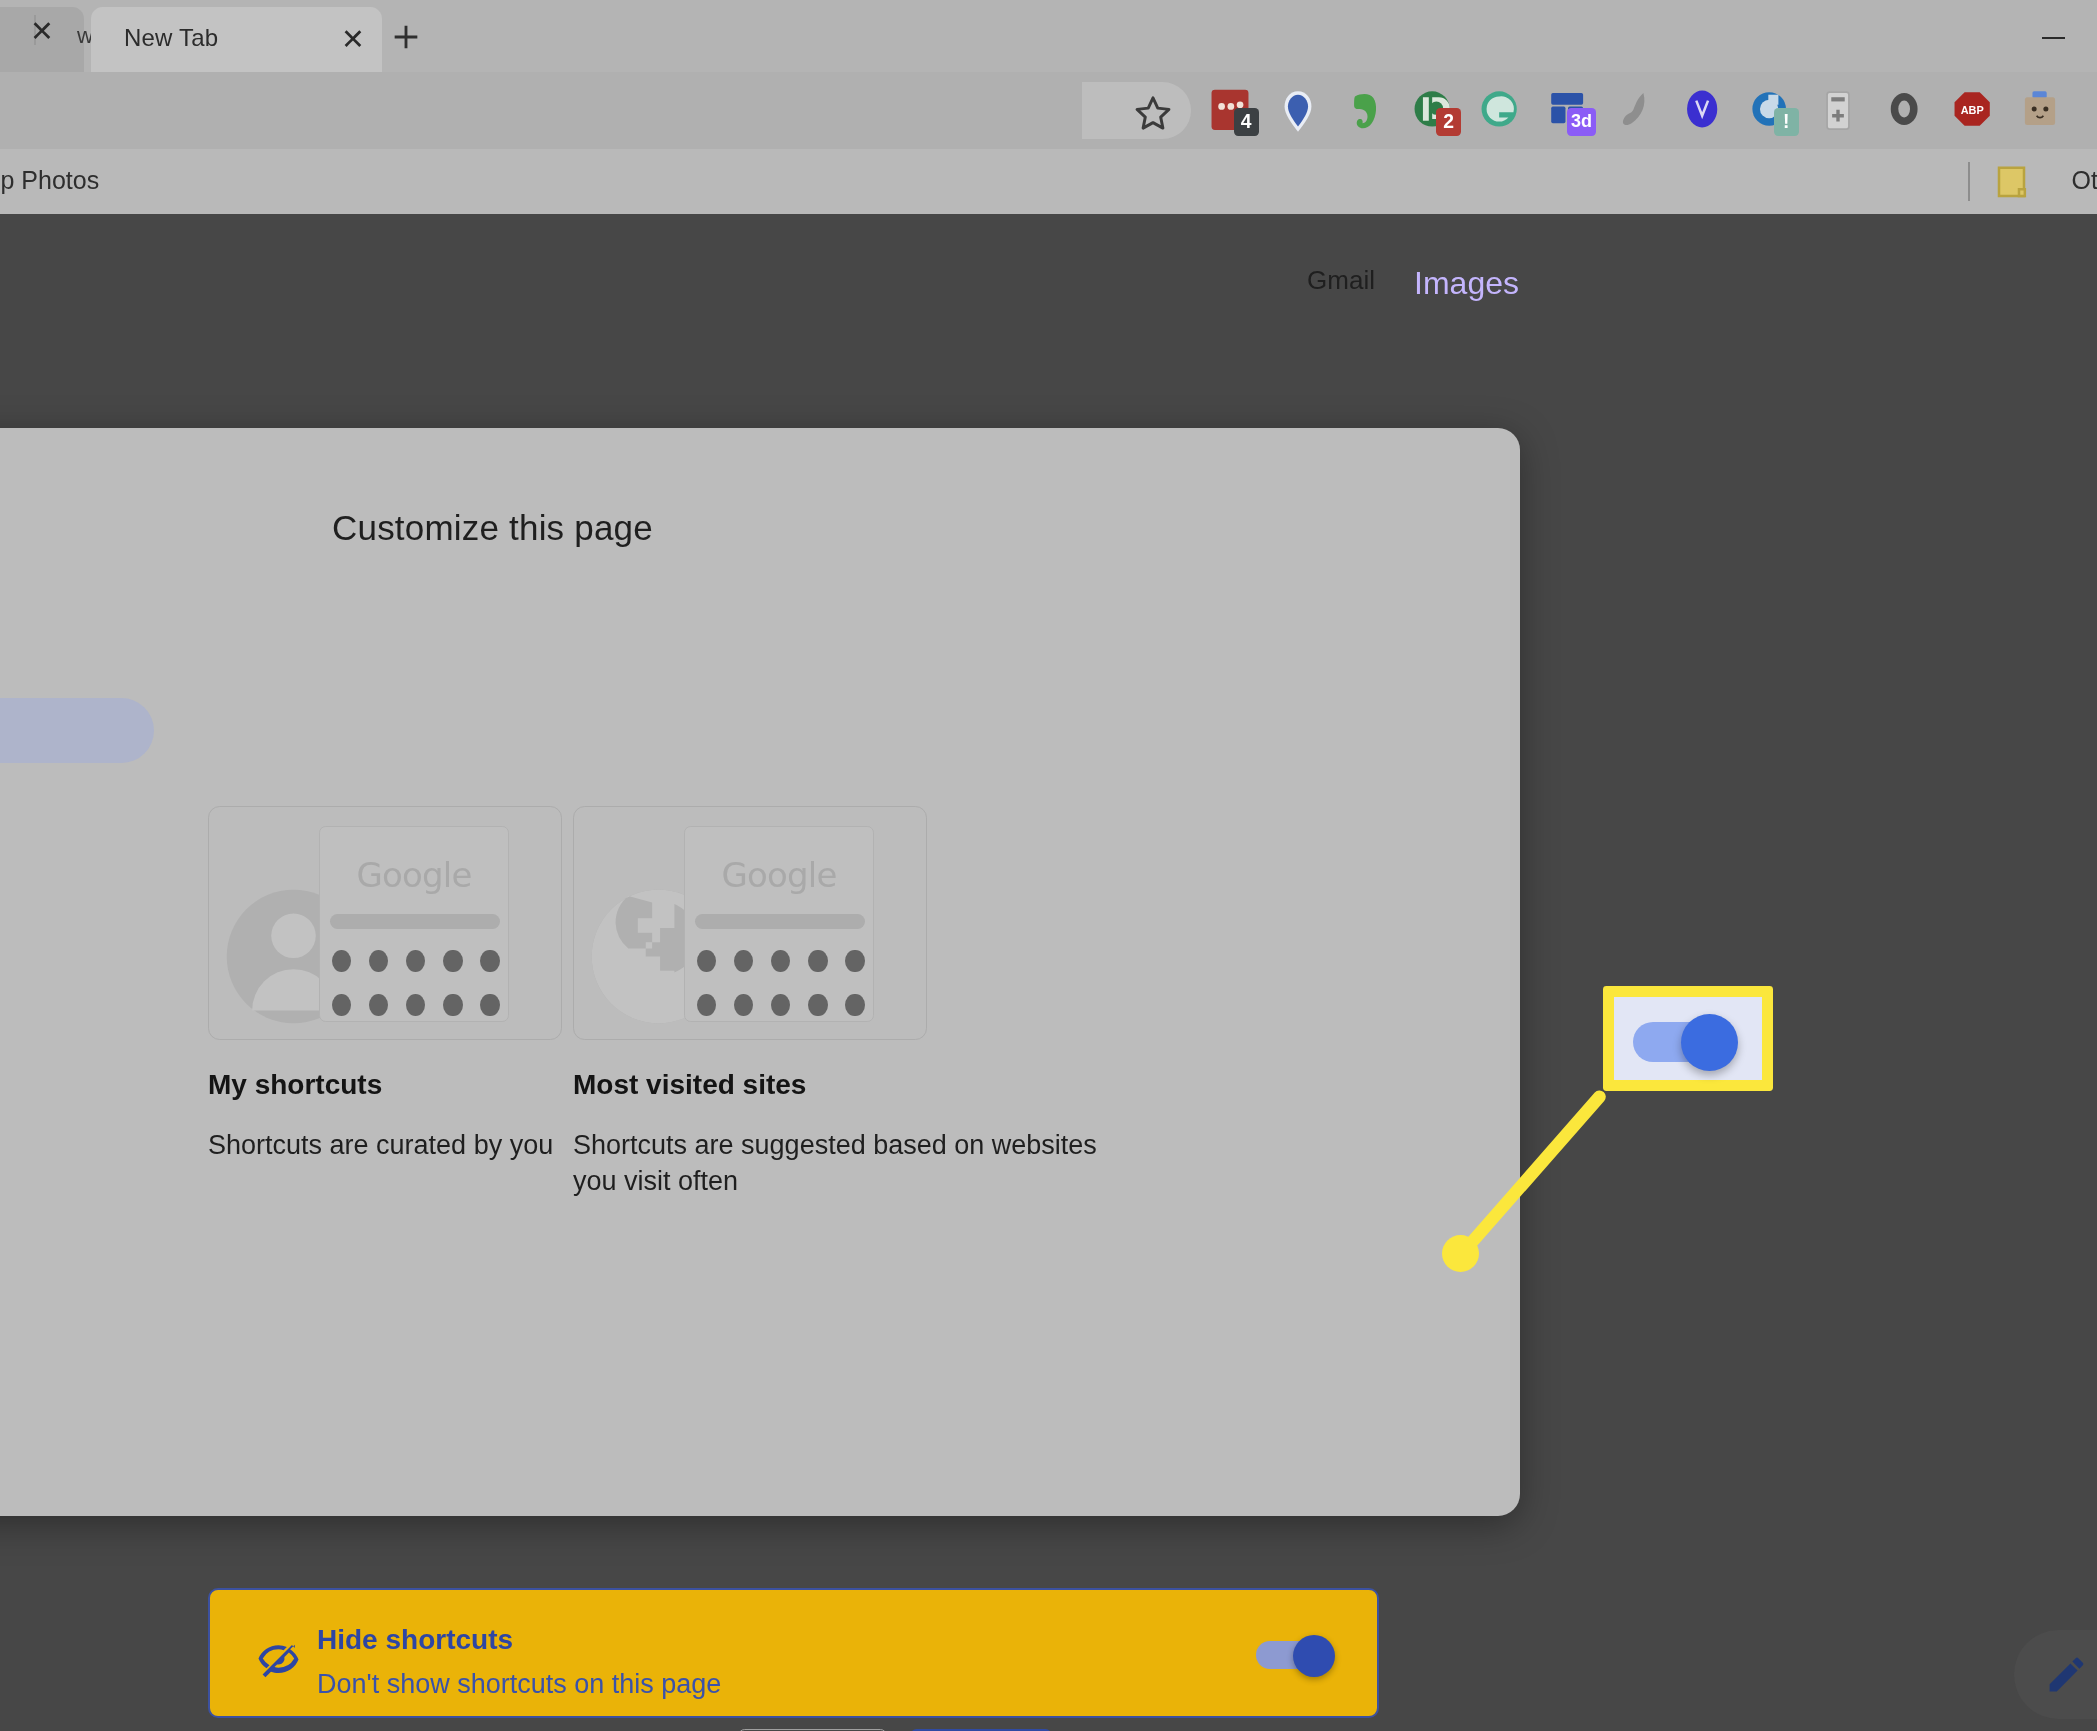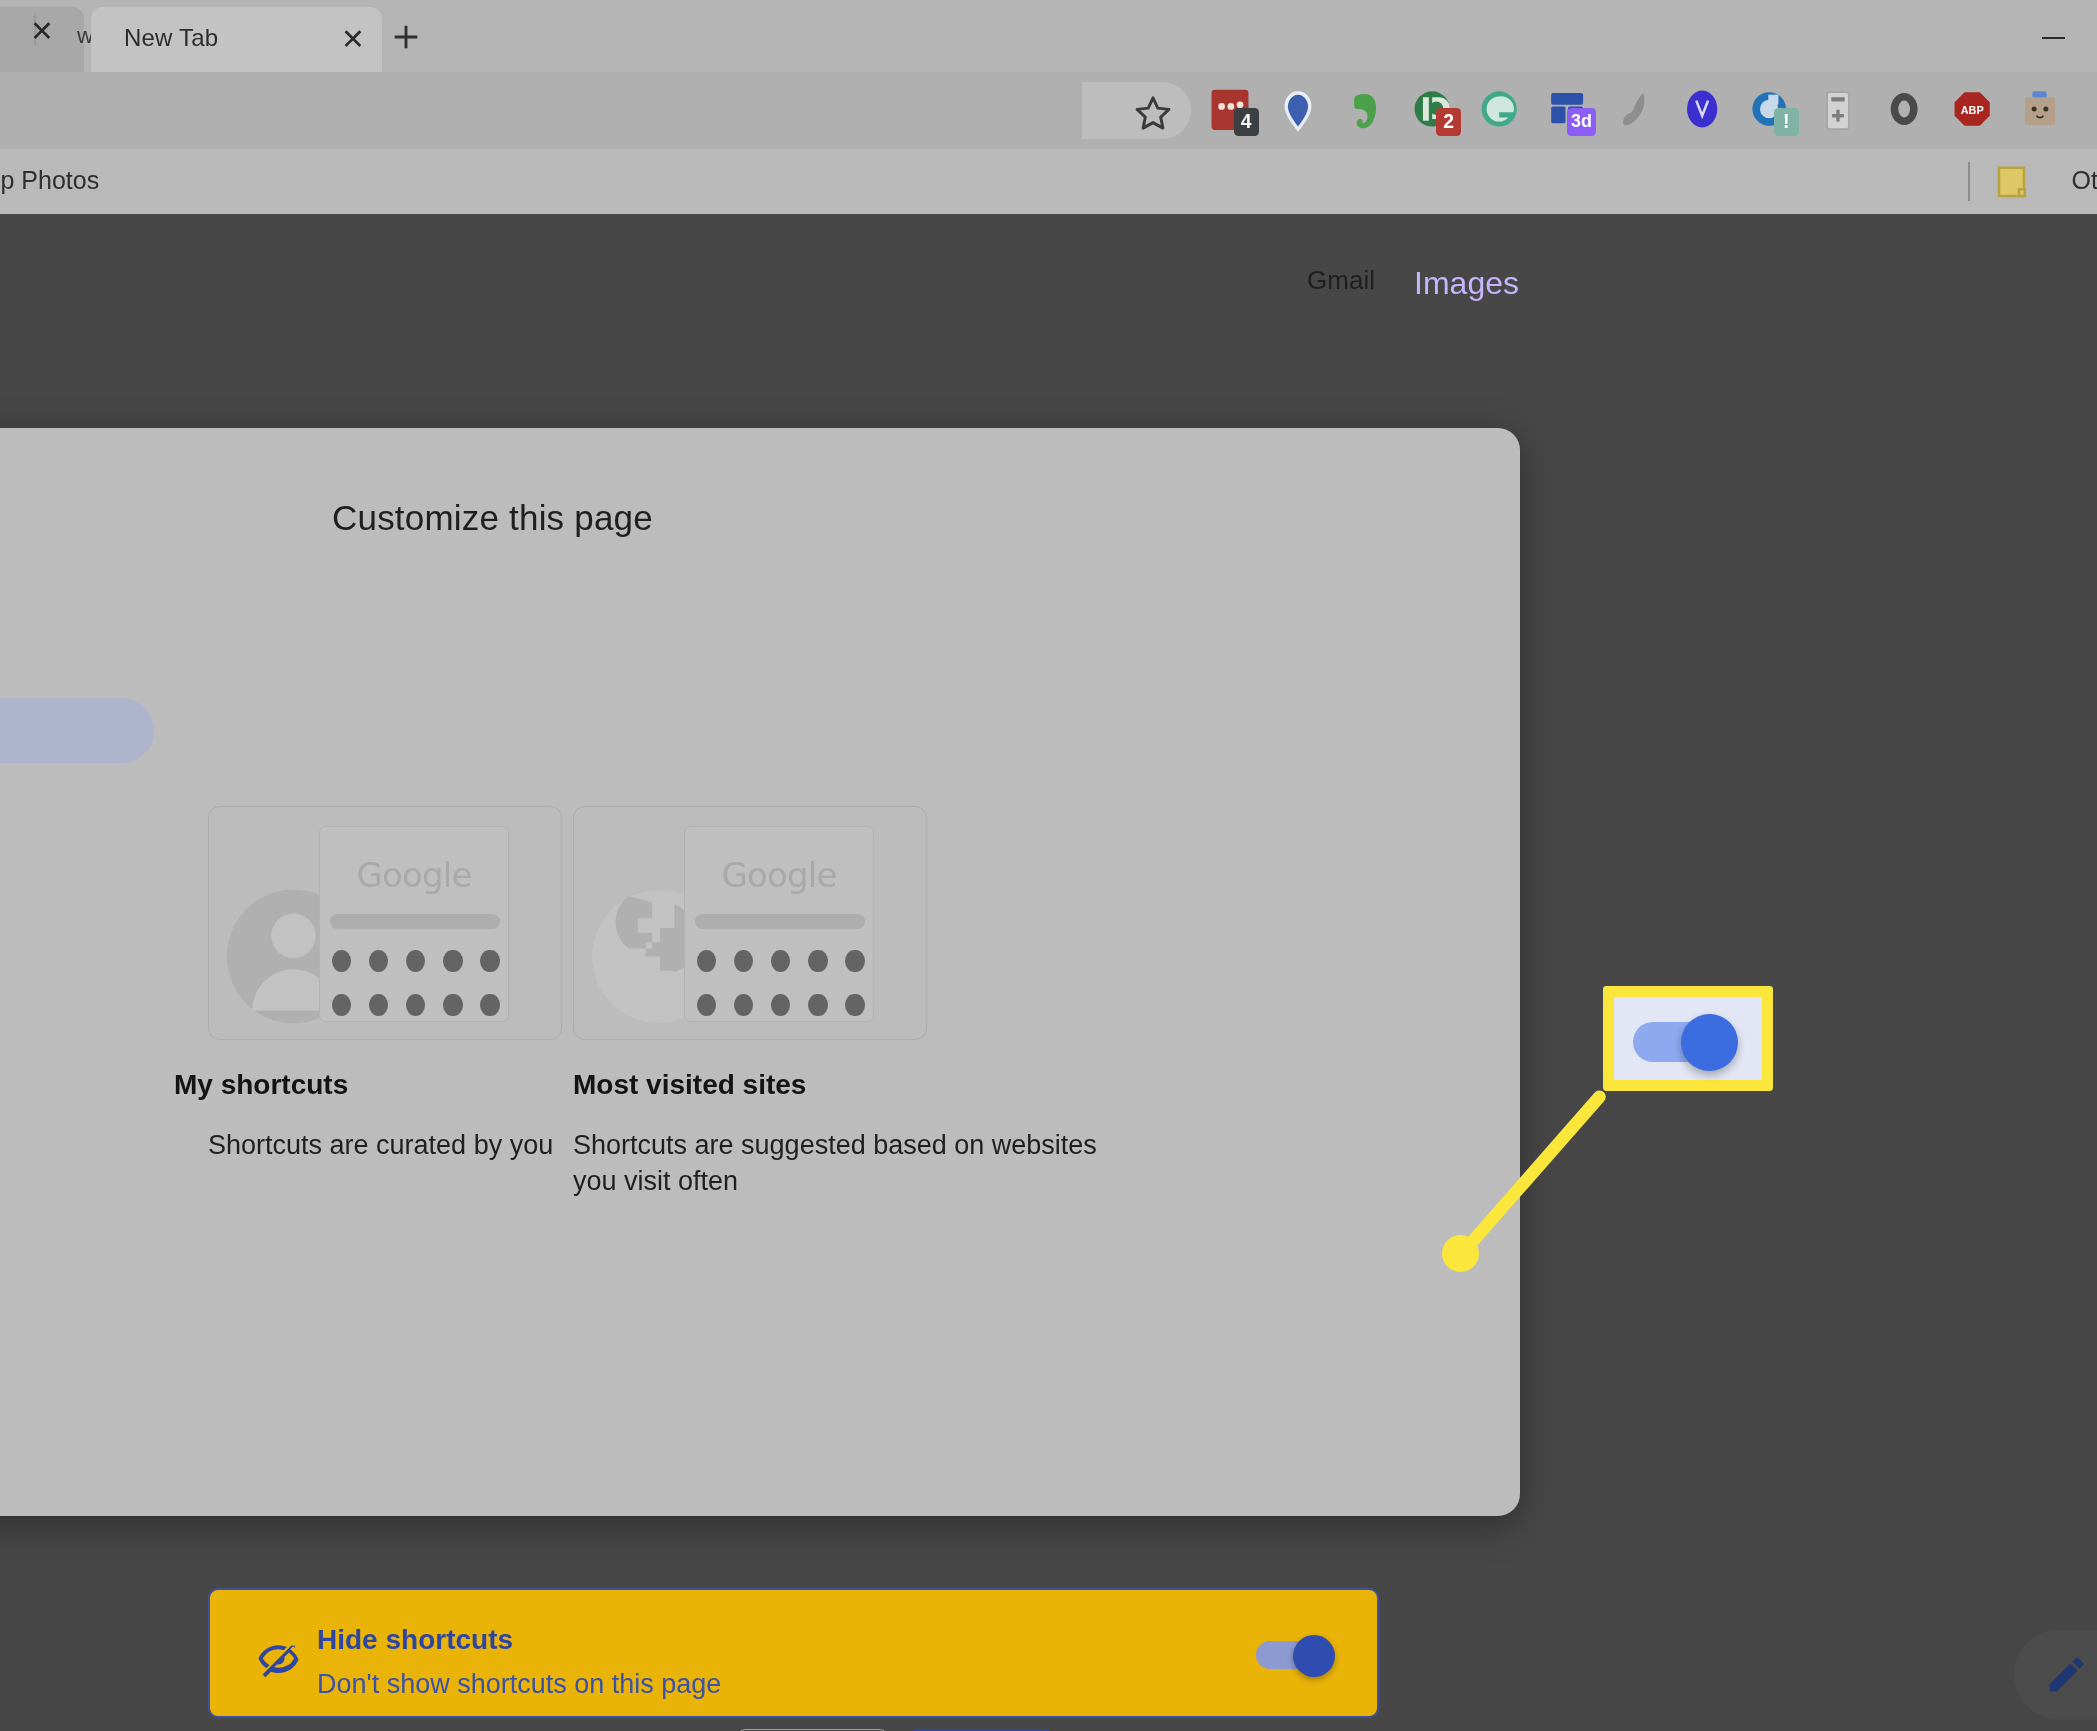--- a/index.html
+++ b/index.html
@@ -129,21 +129,21 @@
   }
 
   
   .dialog {
     position: absolute; left: -386px; top: 428px;
     width: 1906px; height: 1088px;
     background: #bcbcbc; border-radius: 22px;
     box-shadow: 0 8.4px 37px rgba(0,0,0,.35);
   }
   .dlg-title {
-    position: absolute; left: 718px; top: 70px;
+    position: absolute; left: 718px; top: 80px;
     font-size: 35px; color: #1f1f1f; letter-spacing: 0.2px;
   }
   
   .side-item {
     position: absolute; left: 10px;
     height: 65px; padding: 0 37px;
     display: flex; align-items: center;
     font-size: 28px; color: #1f1f1f; border-radius: 34px;
     white-space: nowrap;
   }
@@ -174,21 +174,21 @@
   .mini-dots.r1 { top: 123px; }
   .mini-dots.r2 { top: 167px; }
   .mini-dot { width: 19.3px; height: 22.7px; border-radius: 50%; background: #646464; }
   .glyph-person, .glyph-globe {
     position: absolute; left: 5px; top: 70px; width: 159px; height: 159px;
   }
 
   .opt-title {
     position: absolute; font-size: 28px; font-weight: bold; color: #141414;
   }
-  .opt-title-a { left: 560px; top: 641px; }
+  .opt-title-a { left: 594px; top: 641px; }
   .opt-title-b { left: 959px; top: 641px; text-align: center; }
   .opt-desc {
     position: absolute; font-size: 27px; color: #1f1f1f; line-height: 1.32;
   }
   .opt-desc-a { left: 594px; top: 700px; width: 352px; }
   .opt-desc-b { left: 959px; top: 700px; width: 554px; }
 
   
   .hide-row {
     position: absolute; left: 594px; top: 1160px;

